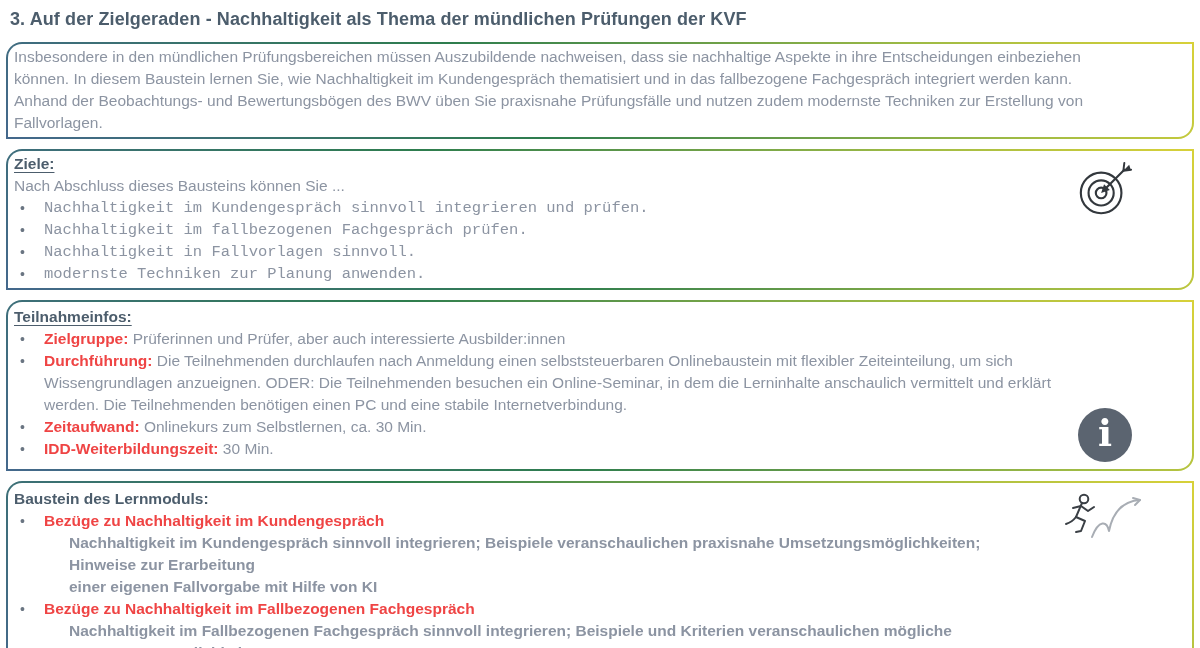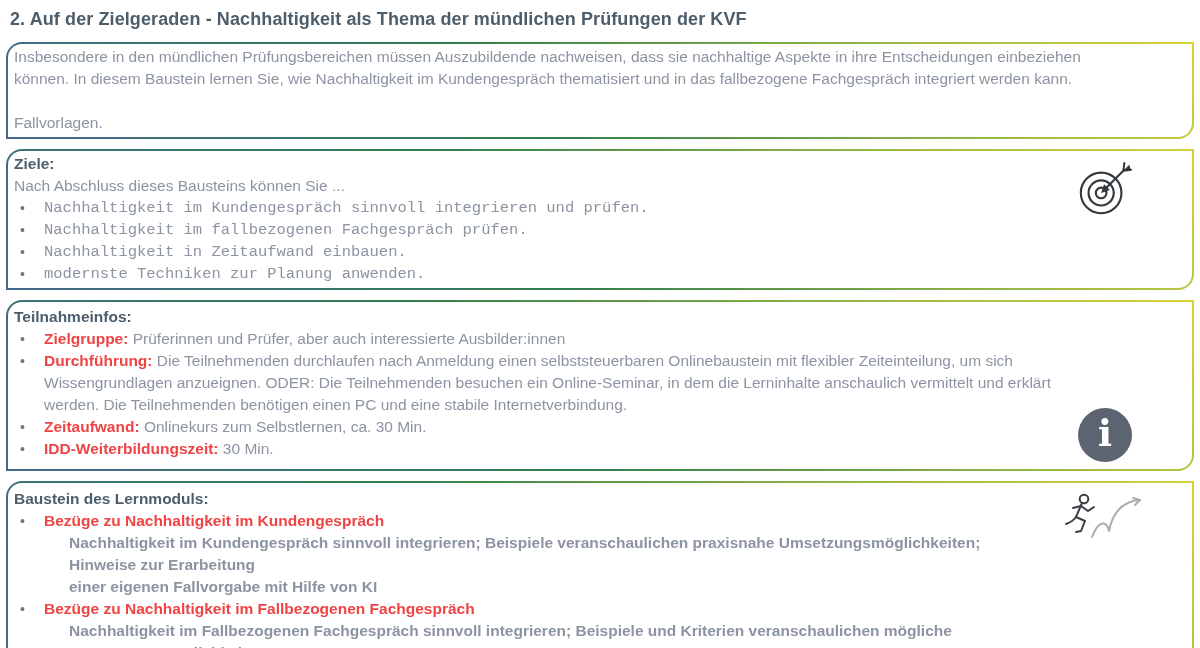--- a/index.html
+++ b/index.html
@@ -33,20 +33,21 @@
     position: relative;
     background: #ffffff;
     border-radius: 14px 0 14px 0;
     padding: 2px 12px 3px 6px;
   }
   .gbox-inner.tall3 { padding-top: 4px; padding-bottom: 9px; }
   .gbox-inner.tall4 { padding-top: 5px; padding-bottom: 16px; }
   .u-head {
     color: #4c5d6c;
     font-weight: 700;
+    text-decoration: underline;
     text-underline-offset: 3px;
   }
   .b-head { color: #4c5d6c; font-weight: 700; }
   strong, .blabel { color: #ef4444; font-weight: 700; }
   .brow { display: flex; align-items: flex-start; }
   .brow .dot {
     flex: 0 0 30px;
     width: 30px;
     padding-left: 6px;
     color: #6a7582;
@@ -70,48 +71,48 @@
     font-weight: 700;
     font-size: 37px;
     line-height: 1;
     padding-bottom: 4px;
   }
   .runner-icon { top: 8px; right: 34px; width: 96px; height: 52px; }
 </style>
 </head>
 <body>
 
-<h1 class="page-title">2. Auf der Zielgeraden - Nachhaltigkeit als Thema der mündlichen Prüfungen der KVF</h1>
+<h1 class="page-title">3. Auf der Zielgeraden - Nachhaltigkeit als Thema der mündlichen Prüfungen der KVF</h1>
 
 <section class="gbox first">
   <div class="gbox-inner">
     <div class="para">
       <span>Insbesondere in den mündlichen Prüfungsbereichen müssen Auszubildende nachweisen, dass sie nachhaltige Aspekte in ihre Entscheidungen einbeziehen</span><br>
       <span>können. In diesem Baustein lernen Sie, wie Nachhaltigkeit im Kundengespräch thematisiert und in das fallbezogene Fachgespräch integriert werden kann.</span><br>
-      <br>
+      <span>Anhand der Beobachtungs- und Bewertungsbögen des BWV üben Sie praxisnahe Prüfungsfälle und nutzen zudem modernste Techniken zur Erstellung von</span><br>
       <span>Fallvorlagen.</span>
     </div>
   </div>
 </section>
 
 <section class="gbox goals">
   <div class="gbox-inner">
     <div class="u-head">Ziele:</div>
     <div>Nach Abschluss dieses Bausteins können Sie ...</div>
     <div class="brow">
       <span class="dot">•</span>
       <div class="btext">Nachhaltigkeit im Kundengespräch sinnvoll integrieren und prüfen.</div>
     </div>
     <div class="brow">
       <span class="dot">•</span>
       <div class="btext">Nachhaltigkeit im fallbezogenen Fachgespräch prüfen.</div>
     </div>
     <div class="brow">
       <span class="dot">•</span>
-      <div class="btext">Nachhaltigkeit in Zeitaufwand einbauen.</div>
+      <div class="btext">Nachhaltigkeit in Fallvorlagen sinnvoll.</div>
     </div>
     <div class="brow">
       <span class="dot">•</span>
       <div class="btext">modernste Techniken zur Planung anwenden.</div>
     </div>
     <div class="corner-icon target-icon">
       <svg width="58" height="58" viewBox="0 0 60 60" fill="none" stroke="#33383d" stroke-width="2.2" stroke-linecap="round" stroke-linejoin="round">
         <circle cx="26" cy="33" r="21"></circle>
         <circle cx="26" cy="33" r="13"></circle>
         <circle cx="26" cy="33" r="5.5"></circle>

